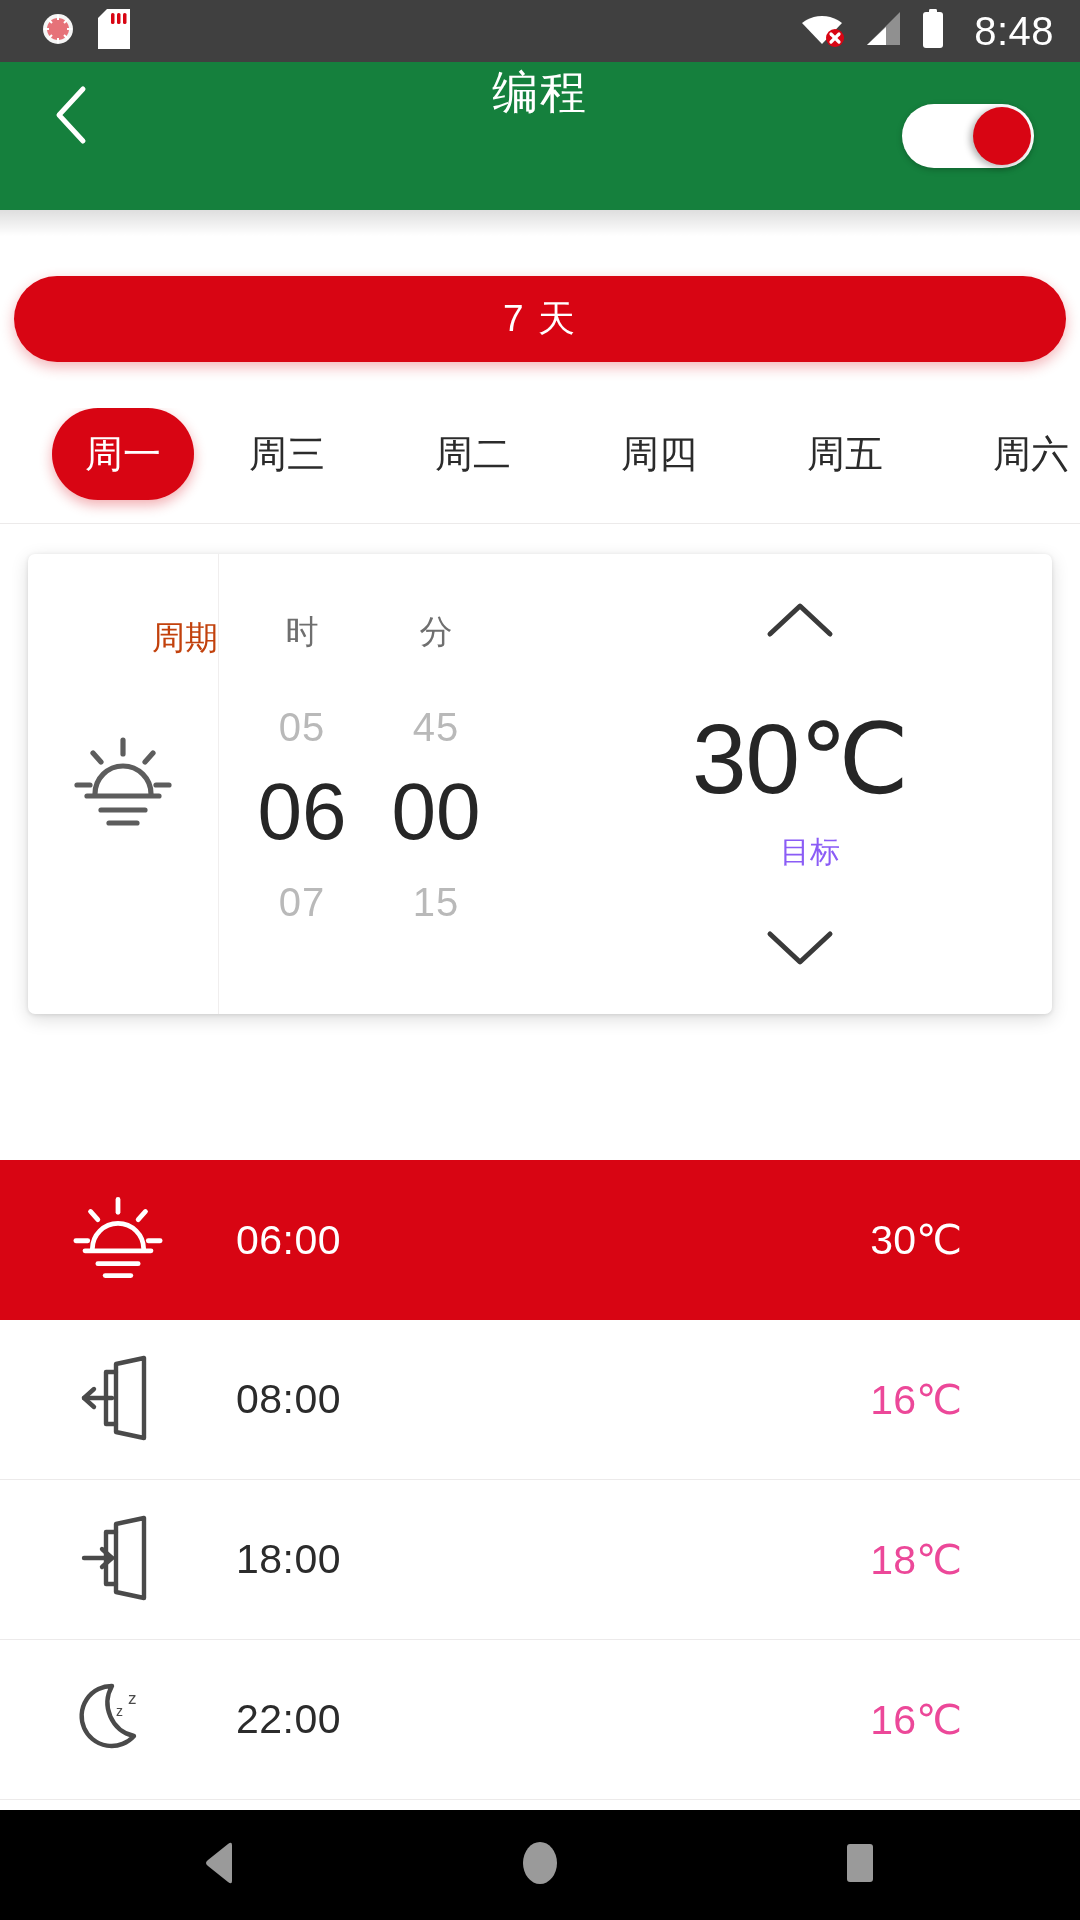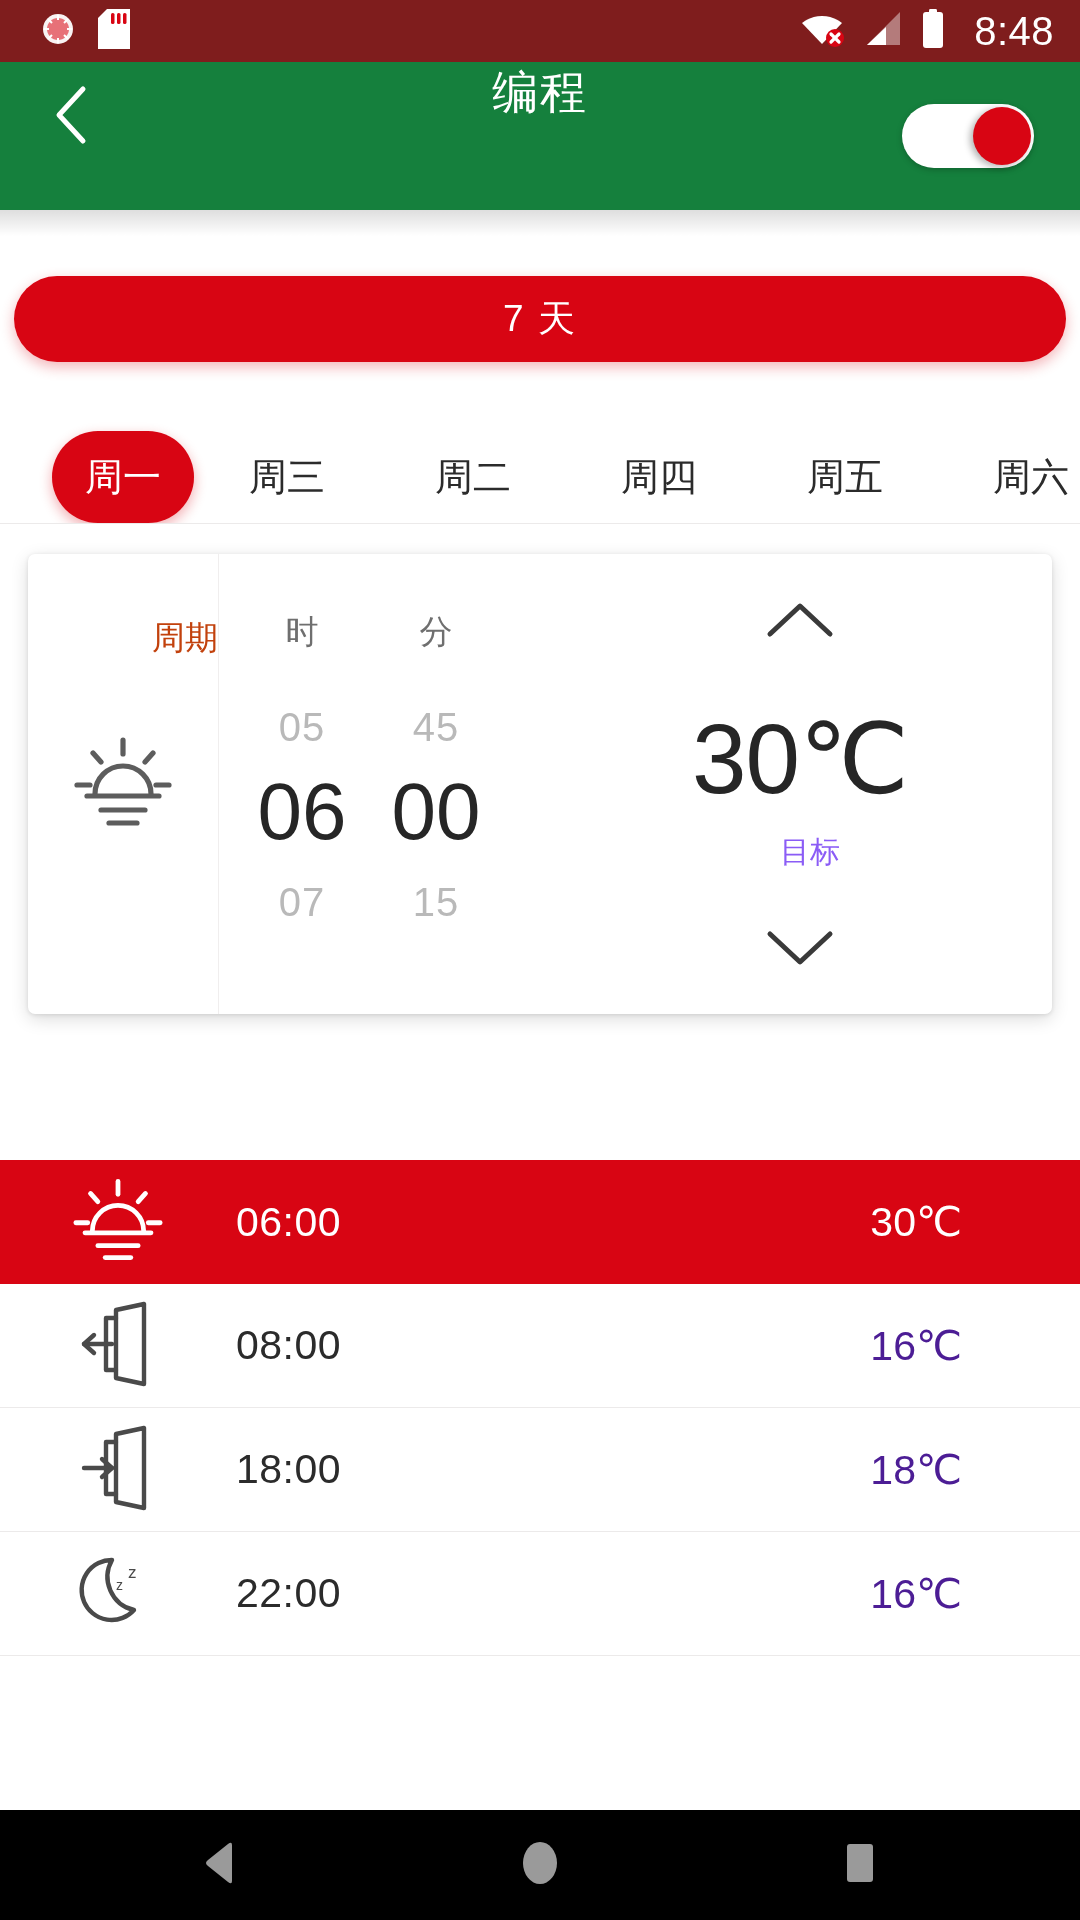--- a/index.html
+++ b/index.html
@@ -6,21 +6,21 @@
   html, body {
     width:1080px; height:1920px;
     font-family:"Liberation Sans","DejaVu Sans",sans-serif;
     background:#ffffff; overflow:hidden;
   }
   .phone { position:relative; width:1080px; height:1920px; background:#ffffff; }
 
   
   .statusbar {
     position:absolute; left:0; top:0; width:1080px; height:62px;
-    background:#7f1d1d; display:flex; align-items:center;
+    background:#404040; display:flex; align-items:center;
     padding:0 26px 0 40px;
   }
   .sb-left { display:flex; align-items:center; gap:22px; }
   .sb-right { margin-left:auto; display:flex; align-items:center; gap:18px; }
   .sb-time {
     color:#ffffff; font-size:40px; letter-spacing:0.5px;
     font-family:"Liberation Sans","DejaVu Sans",sans-serif; font-weight:400;
     margin-left:10px;
   }
   .ico { display:block; }
@@ -59,21 +59,21 @@
   .daysbtn {
     width:100%; height:86px; border-radius:43px; background:#D80513;
     display:flex; align-items:center; justify-content:center; cursor:pointer;
     box-shadow:0 5px 14px rgba(216,5,19,.30);
   }
   .daysbtn span { color:#ffffff; font-size:37px; letter-spacing:2px; }
 
   
   .tabs {
     position:absolute; left:0; top:408px; width:1080px; height:116px;
-    display:flex; align-items:flex-end; overflow:hidden;
+    display:flex; align-items:flex-start; overflow:hidden;
     border-bottom:1px solid #eceaea;
   }
   .tab {
     flex:0 0 186px; height:92px; display:flex; align-items:center; justify-content:center;
     font-size:38px; color:#2b2b2b; cursor:pointer;
   }
   .tab:first-child { flex:0 0 190px; padding-left:0; }
   .tab.active {
     width:142px; flex:0 0 142px; margin-left:52px; margin-right:0;
     height:92px; border-radius:46px; background:#D80513; color:#ffffff;
@@ -115,27 +115,27 @@
   }
   .chev { cursor:pointer; display:block; }
   .chev-up { position:absolute; top:44px; left:50%; transform:translateX(-50%); }
   .chev-dn { position:absolute; bottom:40px; left:50%; transform:translateX(-50%); }
   .temp-val { font-size:98px; color:#262626; line-height:1; margin-top:14px; letter-spacing:-1px; }
   .temp-lbl { font-size:30px; color:#8b5cf6; margin-top:24px;margin-left:20px; }
 
   
   .list { position:absolute; left:0; top:1160px; width:1080px; }
   .row {
-    position:relative; height:124px; display:flex; align-items:center;
+    position:relative; height:160px; display:flex; align-items:center;
     background:#ffffff; border-bottom:1px solid #eceaea; cursor:pointer;
   }
   .row.sel { background:#D80513; border-bottom:none; }
   .row .r-ico { width:236px; display:flex; align-items:center; justify-content:center; }
   .row .r-time { font-size:41px; color:#2b2b2b; letter-spacing:0.5px; }
-  .row .r-temp { margin-left:auto; margin-right:118px; font-size:41px; color:#4c1d95; }
+  .row .r-temp { margin-left:auto; margin-right:118px; font-size:41px; color:#ec4899; }
   .row.sel .r-time, .row.sel .r-temp { color:#ffffff; }
 
   
   .navbar {
     position:absolute; left:0; bottom:0; width:1080px; height:110px;
     background:#000000; display:flex; align-items:center; justify-content:center; gap:0;
   }
   .navbtn { width:200px; height:110px; display:flex; align-items:center; justify-content:center; cursor:pointer; }
   .navbtn.spacer-l { margin-right:120px; }
   .navbtn.spacer-r { margin-left:120px; }

